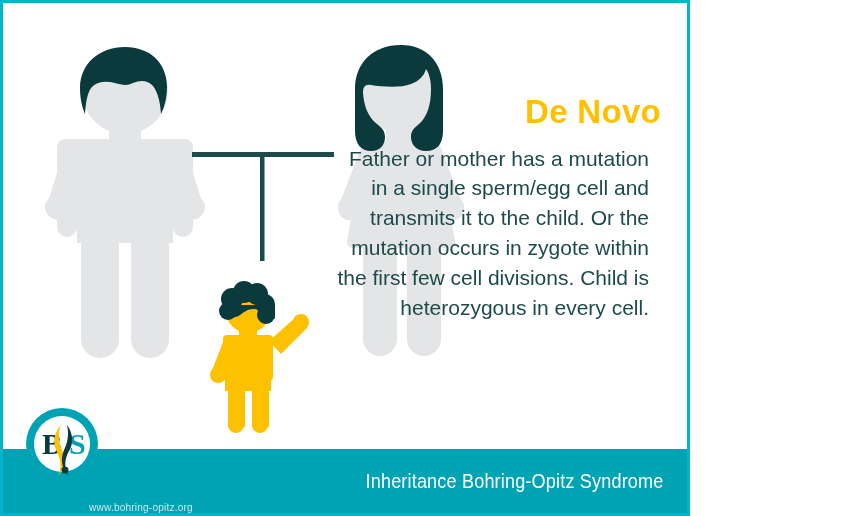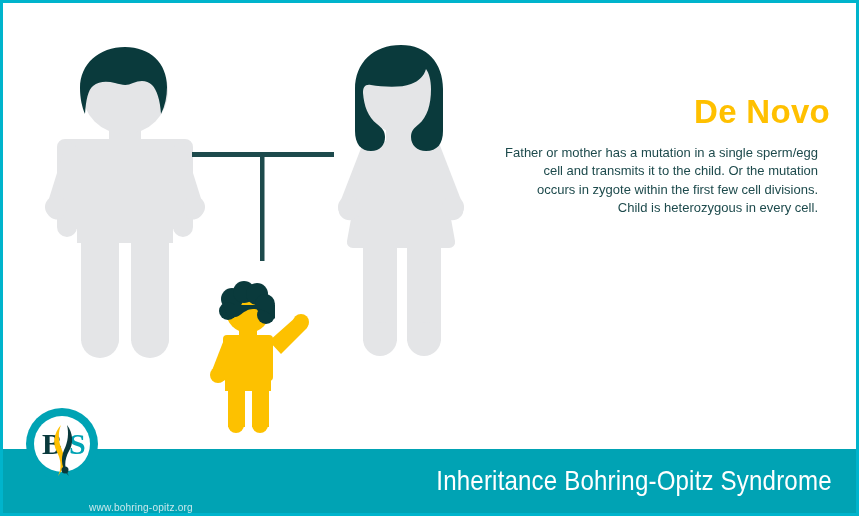--- a/index.html
+++ b/index.html
@@ -2,21 +2,21 @@
 <html><head>
 <meta charset="utf-8">
 <style>
   html, body {
     margin: 0;
     padding: 0;
     background: #ffffff;
   }
   #canvas {
     position: relative;
-    width: 859px;
+    width: 690px;
     height: 516px;
     background: #ffffff;
     box-sizing: border-box;
     border: 3px solid #00b4cc;
     overflow: hidden;
     font-family: "Liberation Sans", sans-serif;
   }
 
   
   #pedigree {
@@ -43,39 +43,39 @@
   #de-novo-title {
     color: #ffc000;
     font-size: 33px;
     font-weight: bold;
     letter-spacing: 0.3px;
     line-height: 1.05;
     margin: 0 0 14px 0;
   }
   #description-text {
     color: #1d4a4c;
-    font-size: 13px;
+    font-size: 21px;
     line-height: 1.42;
     margin: 12px;
   }
 
   
   #bottom-bar {
     position: absolute;
     left: 0; right: 0; bottom: 0;
     height: 64px;
     background: #00a3b4;
   }
   #footer-title {
     position: absolute;
     right: 24px;
     top: 50%;
     transform: translateY(-50%);
     color: #ffffff;
-    font-size: 28px;
+    font-size: 21px;
     font-stretch: condensed;
     transform-origin: right center;
     white-space: nowrap;
     letter-spacing: 0.2px;
   }
   #footer-title-inner { display: inline-block; transform: scaleX(0.86); transform-origin: right center; }
 
   #site-url {
     position: absolute;
     left: 86px;

